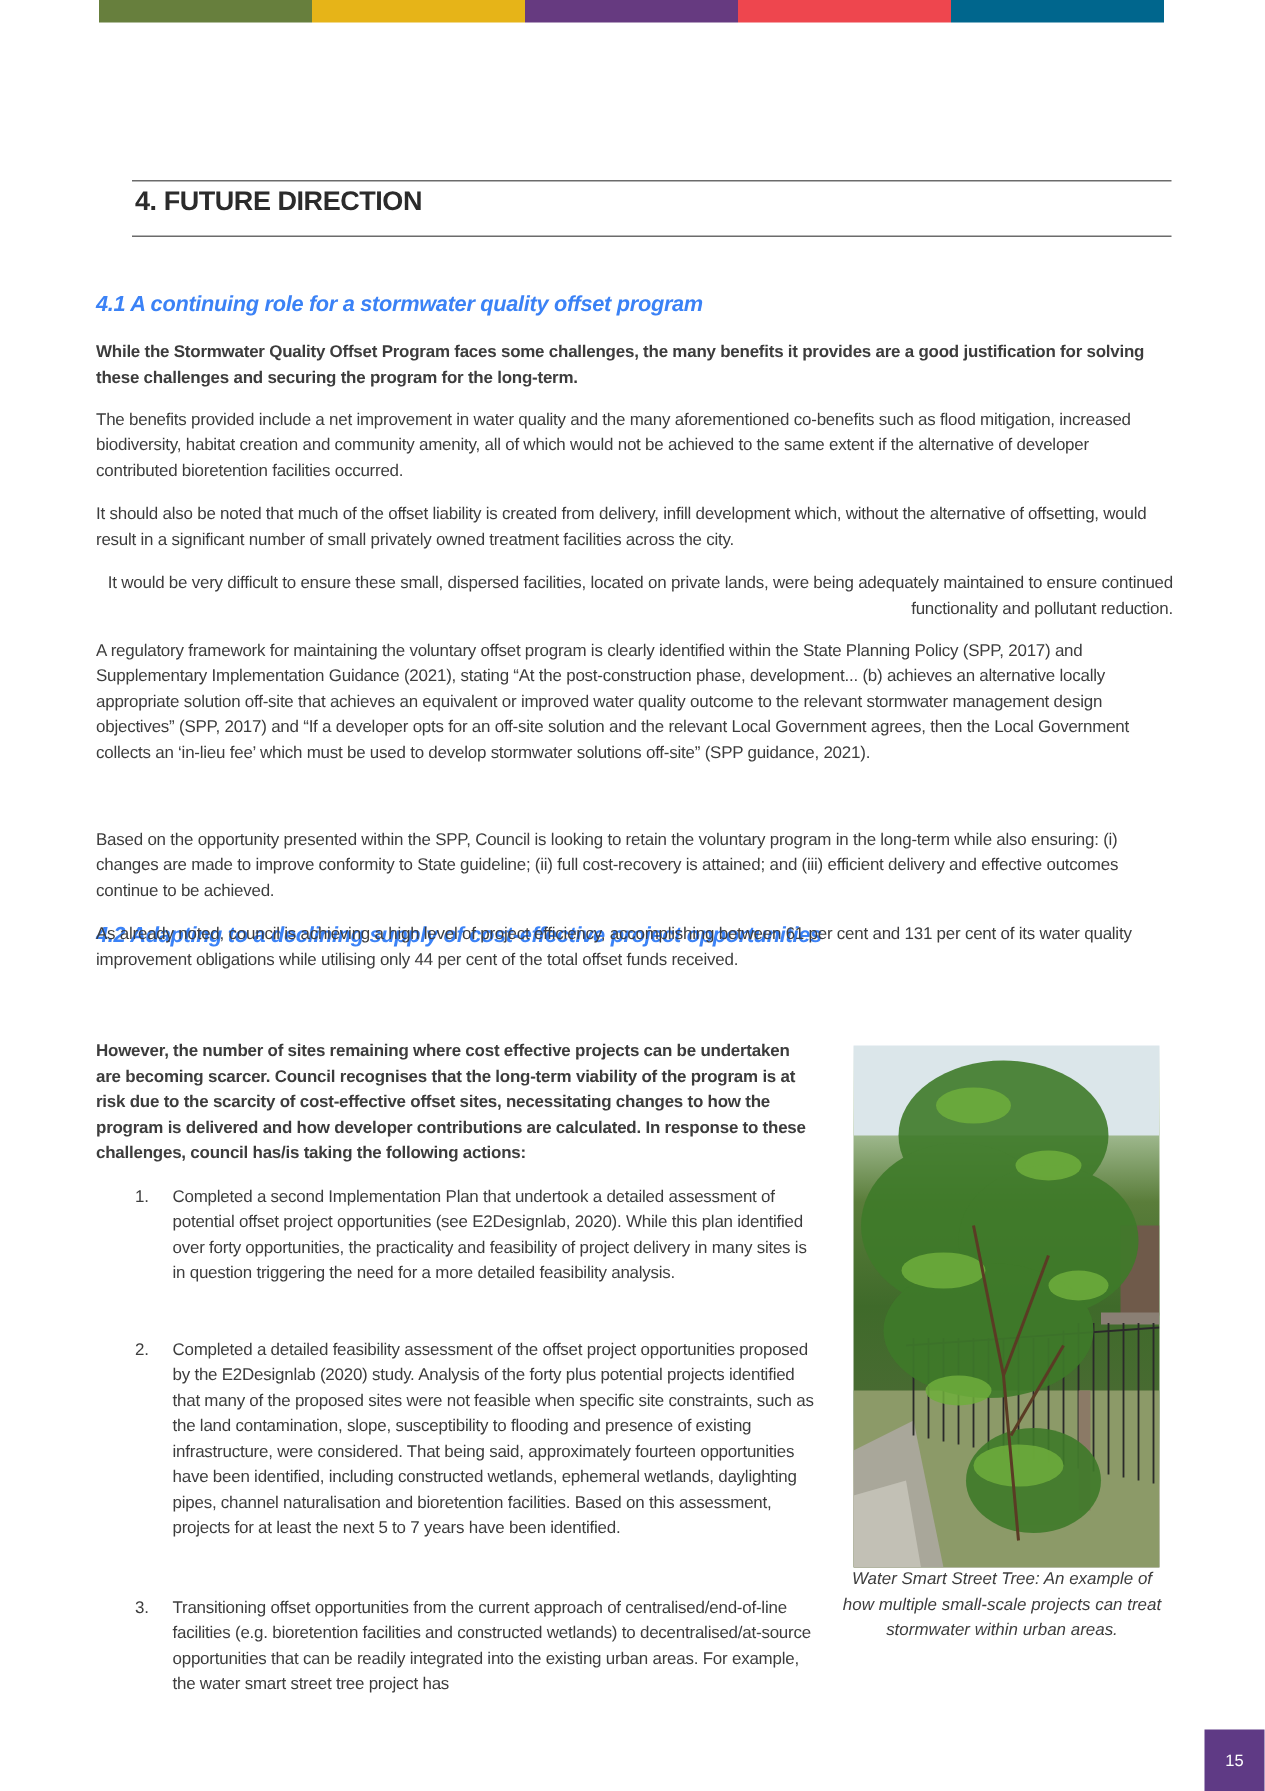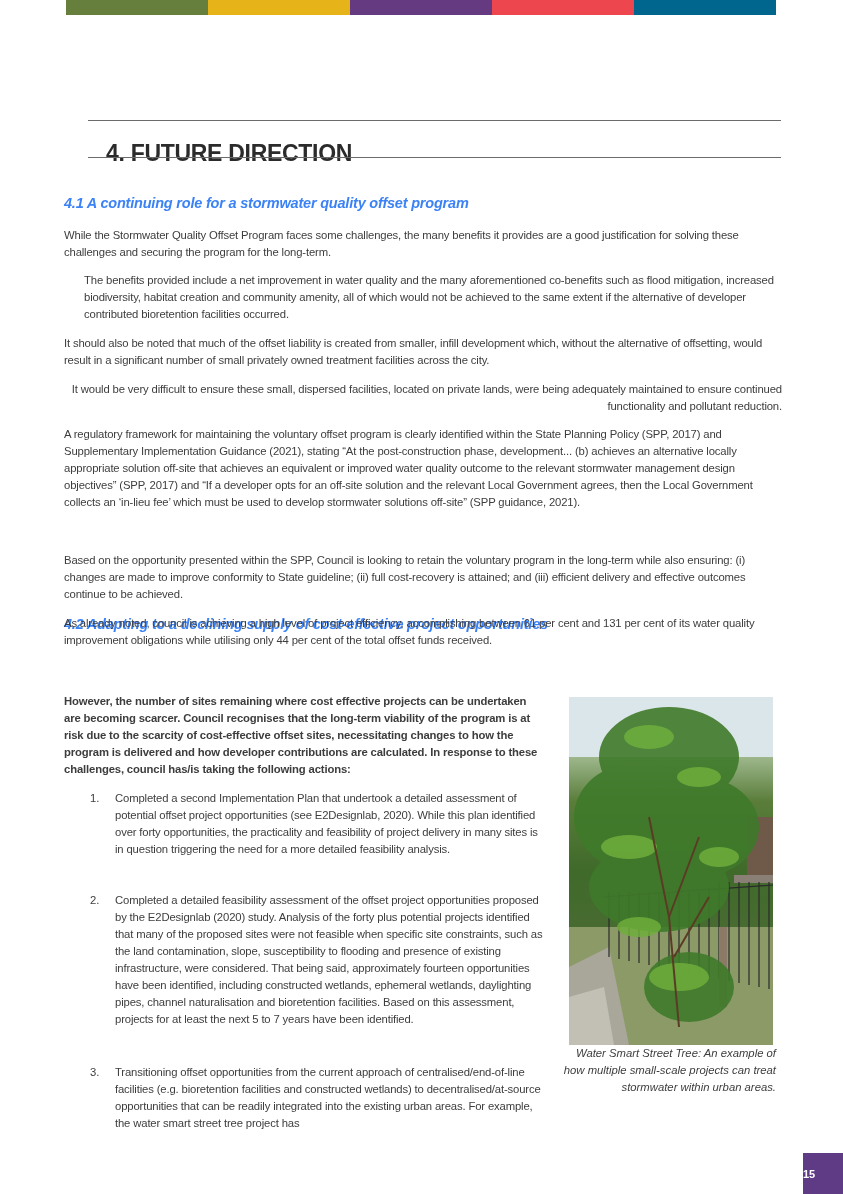--- a/index.html
+++ b/index.html
@@ -1,60 +1,60 @@
 <!DOCTYPE html>
 <html><head>
 <meta charset="utf-8">
 <style>
   html, body { margin: 0; padding: 0; background: #ffffff; }
   body { width: 843px; height: 1194px; position: relative; overflow: hidden;
          font-family: "Liberation Sans", sans-serif; color: #3a3a3a; }
   .color-bar { position: absolute; left: 66px; top: 0; width: 710px; height: 15px; display: flex; }
   .color-bar .seg { flex: 1; height: 100%; }
   .rule { position: absolute; left: 88px; width: 693px; height: 1px; background: #6b6b6b; }
-  .page-title { position: absolute; left: 90px; top: 124px; font-size: 23px; font-weight: bold;
-                color: #2b2b2b; letter-spacing: -0.3px; margin: 16px; }
+  .page-title { position: absolute; left: 90px; top: 124px; font-size: 18px; font-weight: bold;
+                color: #2b2b2b; letter-spacing: -0.3px; margin: 0; }
   .section-heading { position: absolute; left: 64px; font-size: 14.5px; font-style: italic;
                      color: #3b82f6; margin: 0; letter-spacing: -0.2px; }
   .para { position: absolute; left: 64px; font-size: 11.3px; line-height: 17px; color: #3d3d3d;
           margin: 0; letter-spacing: -0.15px; }
   .full { width: 718px; }
   .narrow { width: 475px; font-weight: bold; }
   .list-item { position: absolute; left: 90px; width: 455px; font-size: 11.3px; line-height: 17px;
                color: #3d3d3d; display: flex; letter-spacing: -0.15px; }
   .list-item .num { width: 25px; flex: none; }
   .list-item .text { flex: 1; }
   .photo { position: absolute; left: 569px; top: 697px; width: 204px; height: 348px; overflow: hidden;
            background: linear-gradient(180deg, #dfe9ee 0%, #b9cfae 12%, #5a7d3a 30%, #3f6a2a 50%, #4a6b33 70%, #8a8a70 85%, #6f7a55 100%); }
   .caption { position: absolute; left: 560px; top: 1045px; width: 216px; font-size: 11.3px; line-height: 17px;
-             font-style: italic; color: #3d3d3d; text-align: right; margin: 0; }
+             font-style: italic; color: #3d3d3d; text-align: center; margin: 0; }
   .page-number { position: absolute; left: 803px; top: 1153px; width: 40px; height: 41px;
-                 background: #5f3a85; color: #fff; font-size: 11px; font-weight: bold;
-                 display: flex; align-items: center; }
+                 background: #5f3a85; color: #fff; font-size: 11px; font-weight: normal;
+                 display: flex; align-items: center; justify-content: center; }
 </style>
 </head>
 <body>
 
 <div class="color-bar">
   <div class="seg" style="background: rgb(103, 127, 61);"></div>
   <div class="seg" style="background: rgb(230, 180, 24);"></div>
   <div class="seg" style="background: rgb(102, 58, 128);"></div>
   <div class="seg" style="background: rgb(238, 70, 78);"></div>
   <div class="seg" style="background: rgb(0, 102, 141);"></div>
 </div>
 
 <div class="rule" style="top:120px;"></div>
 <h1 class="page-title">4. FUTURE DIRECTION</h1>
 <div class="rule" style="top:157px;"></div>
 
 <h2 class="section-heading" style="top:195px;">4.1 A continuing role for a stormwater quality offset program</h2>
 
-<p class="para full" style="top:227px;">While the Stormwater Quality Offset Program faces some challenges, the many benefits it provides are a good justification for solving these challenges and securing the program for the long-term.</p>
-<p class="para full" style="top:272px;margin-left:20px;">The benefits provided include a net improvement in water quality and the many aforementioned co-benefits such as flood mitigation, increased biodiversity, habitat creation and community amenity, all of which would not be achieved to the same extent if the alternative of developer contributed bioretention facilities occurred.</p>
-<p class="para full" style="top:335px;">It should also be noted that much of the offset liability is created from smaller, infill development which, without the alternative of offsetting, would result in a significant number of small privately owned treatment facilities across the city.</p>
+<p class="para full" style="top:227px;font-weight:bold;">While the Stormwater Quality Offset Program faces some challenges, the many benefits it provides are a good justification for solving these challenges and securing the program for the long-term.</p>
+<p class="para full" style="top:272px;">The benefits provided include a net improvement in water quality and the many aforementioned co-benefits such as flood mitigation, increased biodiversity, habitat creation and community amenity, all of which would not be achieved to the same extent if the alternative of developer contributed bioretention facilities occurred.</p>
+<p class="para full" style="top:335px;">It should also be noted that much of the offset liability is created from delivery, infill development which, without the alternative of offsetting, would result in a significant number of small privately owned treatment facilities across the city.</p>
 <p class="para full" style="top:381px;text-align:right;">It would be very difficult to ensure these small, dispersed facilities, located on private lands, were being adequately maintained to ensure continued functionality and pollutant reduction.</p>
 <p class="para full" style="top:426px;">A regulatory framework for maintaining the voluntary offset program is clearly identified within the State Planning Policy (SPP, 2017) and Supplementary Implementation Guidance (2021), stating “At the post-construction phase, development... (b) achieves an alternative locally appropriate solution off-site that achieves an equivalent or improved water quality outcome to the relevant stormwater management design objectives” (SPP, 2017) and “If a developer opts for an off-site solution and the relevant Local Government agrees, then the Local Government collects an ‘in-lieu fee’ which must be used to develop stormwater solutions off-site” (SPP guidance, 2021).</p>
 <p class="para full" style="top:552px;">Based on the opportunity presented within the SPP, Council is looking to retain the voluntary program in the long-term while also ensuring: (i) changes are made to improve conformity to State guideline; (ii) full cost-recovery is attained; and (iii) efficient delivery and effective outcomes continue to be achieved.</p>
 
 <h2 class="section-heading" style="top:616px;">4.2 Adapting to a declining supply of cost-effective project opportunities</h2>
 
 <p class="para full" style="top:615px;">As already noted, council is achieving a high level of project efficiency, accomplishing between 61 per cent and 131 per cent of its water quality improvement obligations while utilising only 44 per cent of the total offset funds received.</p>
 <p class="para narrow" style="top:693px;">However, the number of sites remaining where cost effective projects can be undertaken are becoming scarcer. Council recognises that the long-term viability of the program is at risk due to the scarcity of cost-effective offset sites, necessitating changes to how the program is delivered and how developer contributions are calculated. In response to these challenges, council has/is taking the following actions:</p>
 
 <div class="list-item" style="top:790px;">

